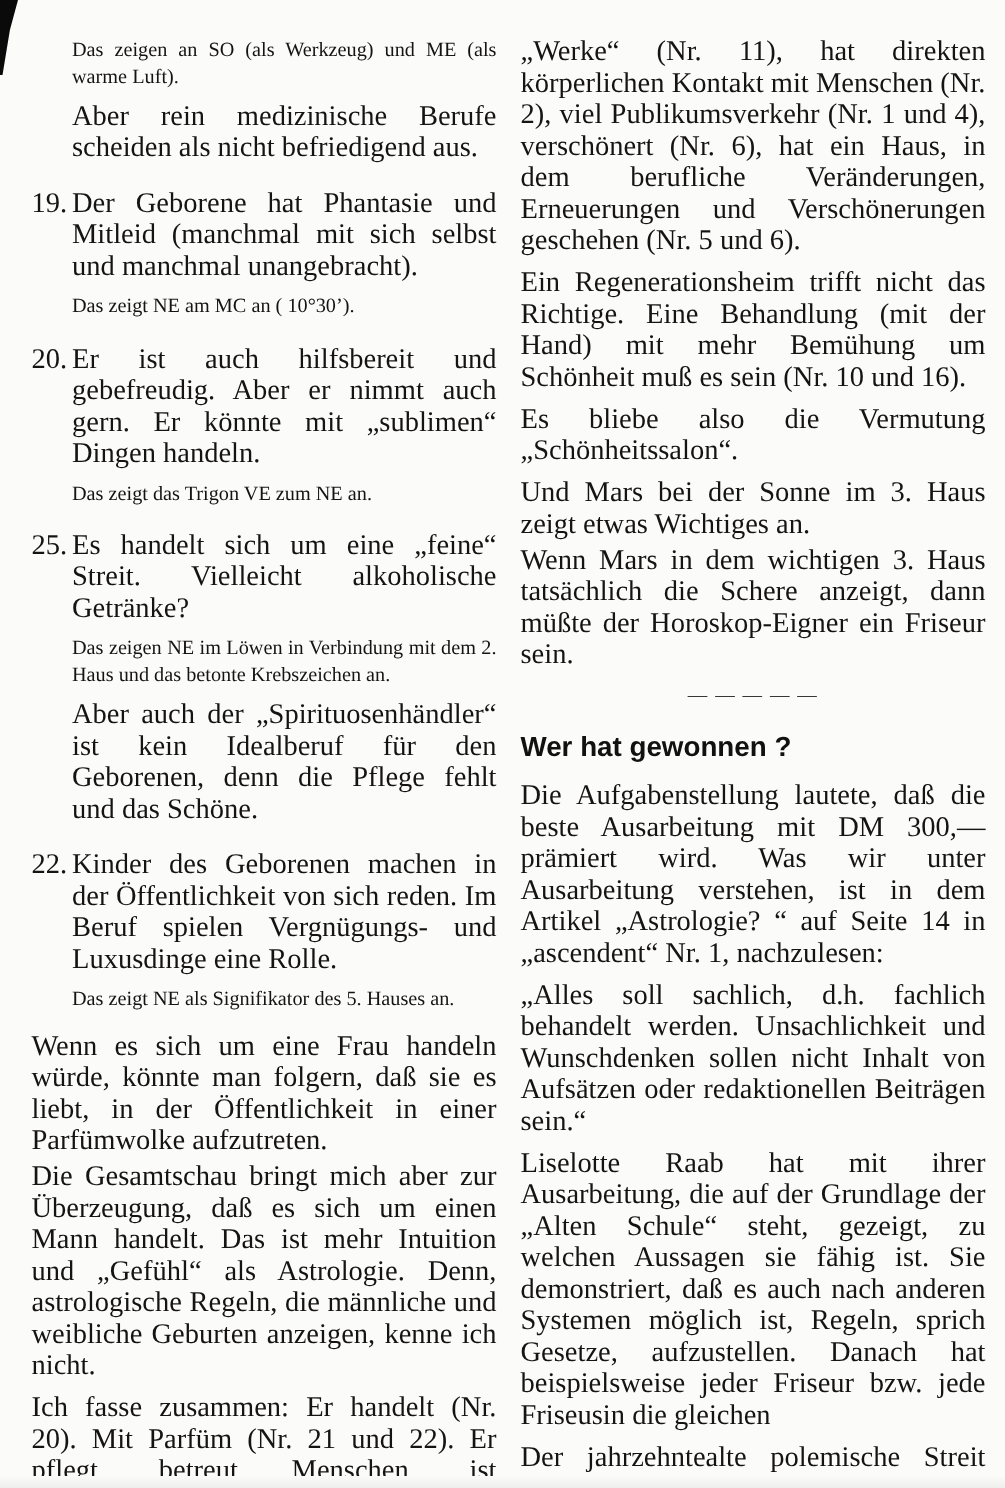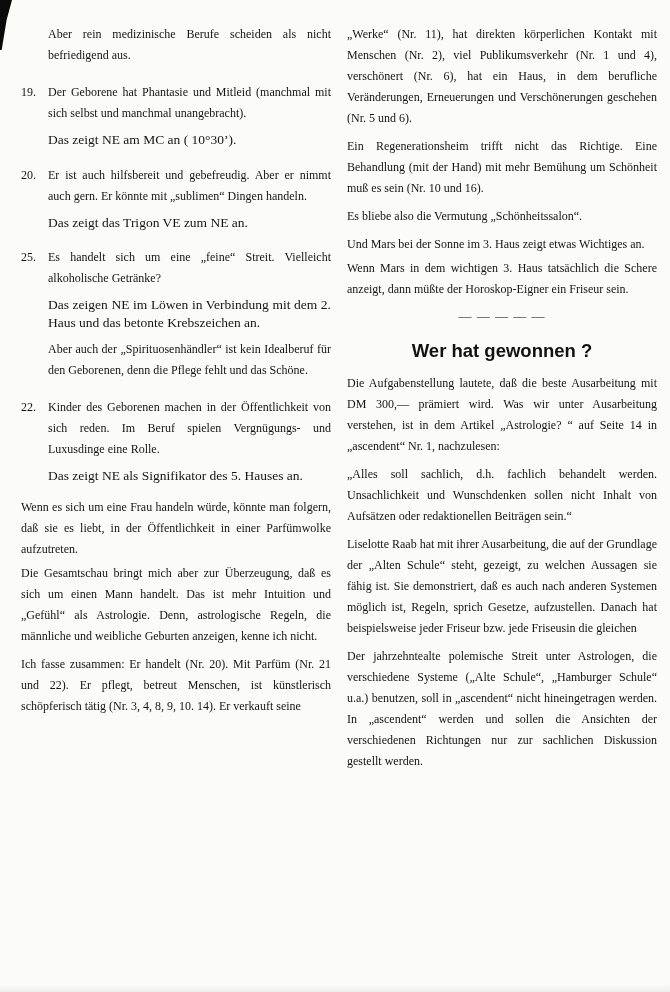--- a/index.html
+++ b/index.html
@@ -25,21 +25,21 @@
     background: #0a0a0a;
     clip-path: polygon(0 0, 100% 0, 55% 40%, 14% 100%, 0 100%);
   }
   .columns {
     display: flex;
     padding: 24px 13px 0 21px;
     gap: 16px;
   }
   .col { width: 310px; }
   .para, .itext, .num {
-    font-size: 12px;
+    font-size: 19px;
     line-height: 21px;
   }
   .para {
     text-align: justify;
     margin: 0 0 7px 0;
     hyphens: auto;
   }
   .indent { margin-left: 27px; }
   .gap-top { margin-top: 12px; }
   .tight { margin-bottom: 3px; }
@@ -61,39 +61,39 @@
     letter-spacing: 1px;
     color: #2a2a28;
     margin: 8px 0 16px 0;
   }
   .heading {
     font-family: "Liberation Sans", sans-serif;
     font-size: 18.5px;
     font-weight: bold;
     margin: 0 0 11px 0;
     color: #111;
-    text-align: center;
   }
   .bottom-shade {
     position: absolute;
     bottom: 0; left: 0; right: 0;
     height: 8px;
     background: linear-gradient(#fbfbfa, #eeeeec);
   }
 </style>
 </head>
 <body>
 
 <div class="page">
 
   <div class="corner-artifact"></div>
 
   <div class="columns">
 
     <div class="col">
+      <p class="note">Das zeigen an SO (als Werkzeug) und ME (als warme Luft).</p>
       <p class="para indent">Aber rein medizinische Berufe scheiden als nicht befriedigend aus.</p>
 
       <div class="item">
         <span class="num">19.</span>
         <span class="itext">Der Geborene hat Phantasie und Mitleid (manchmal mit sich selbst und manchmal unangebracht).</span>
       </div>
       <p class="note">Das zeigt NE am MC an ( 10°30’).</p>
 
       <div class="item">
         <span class="num">20.</span>

